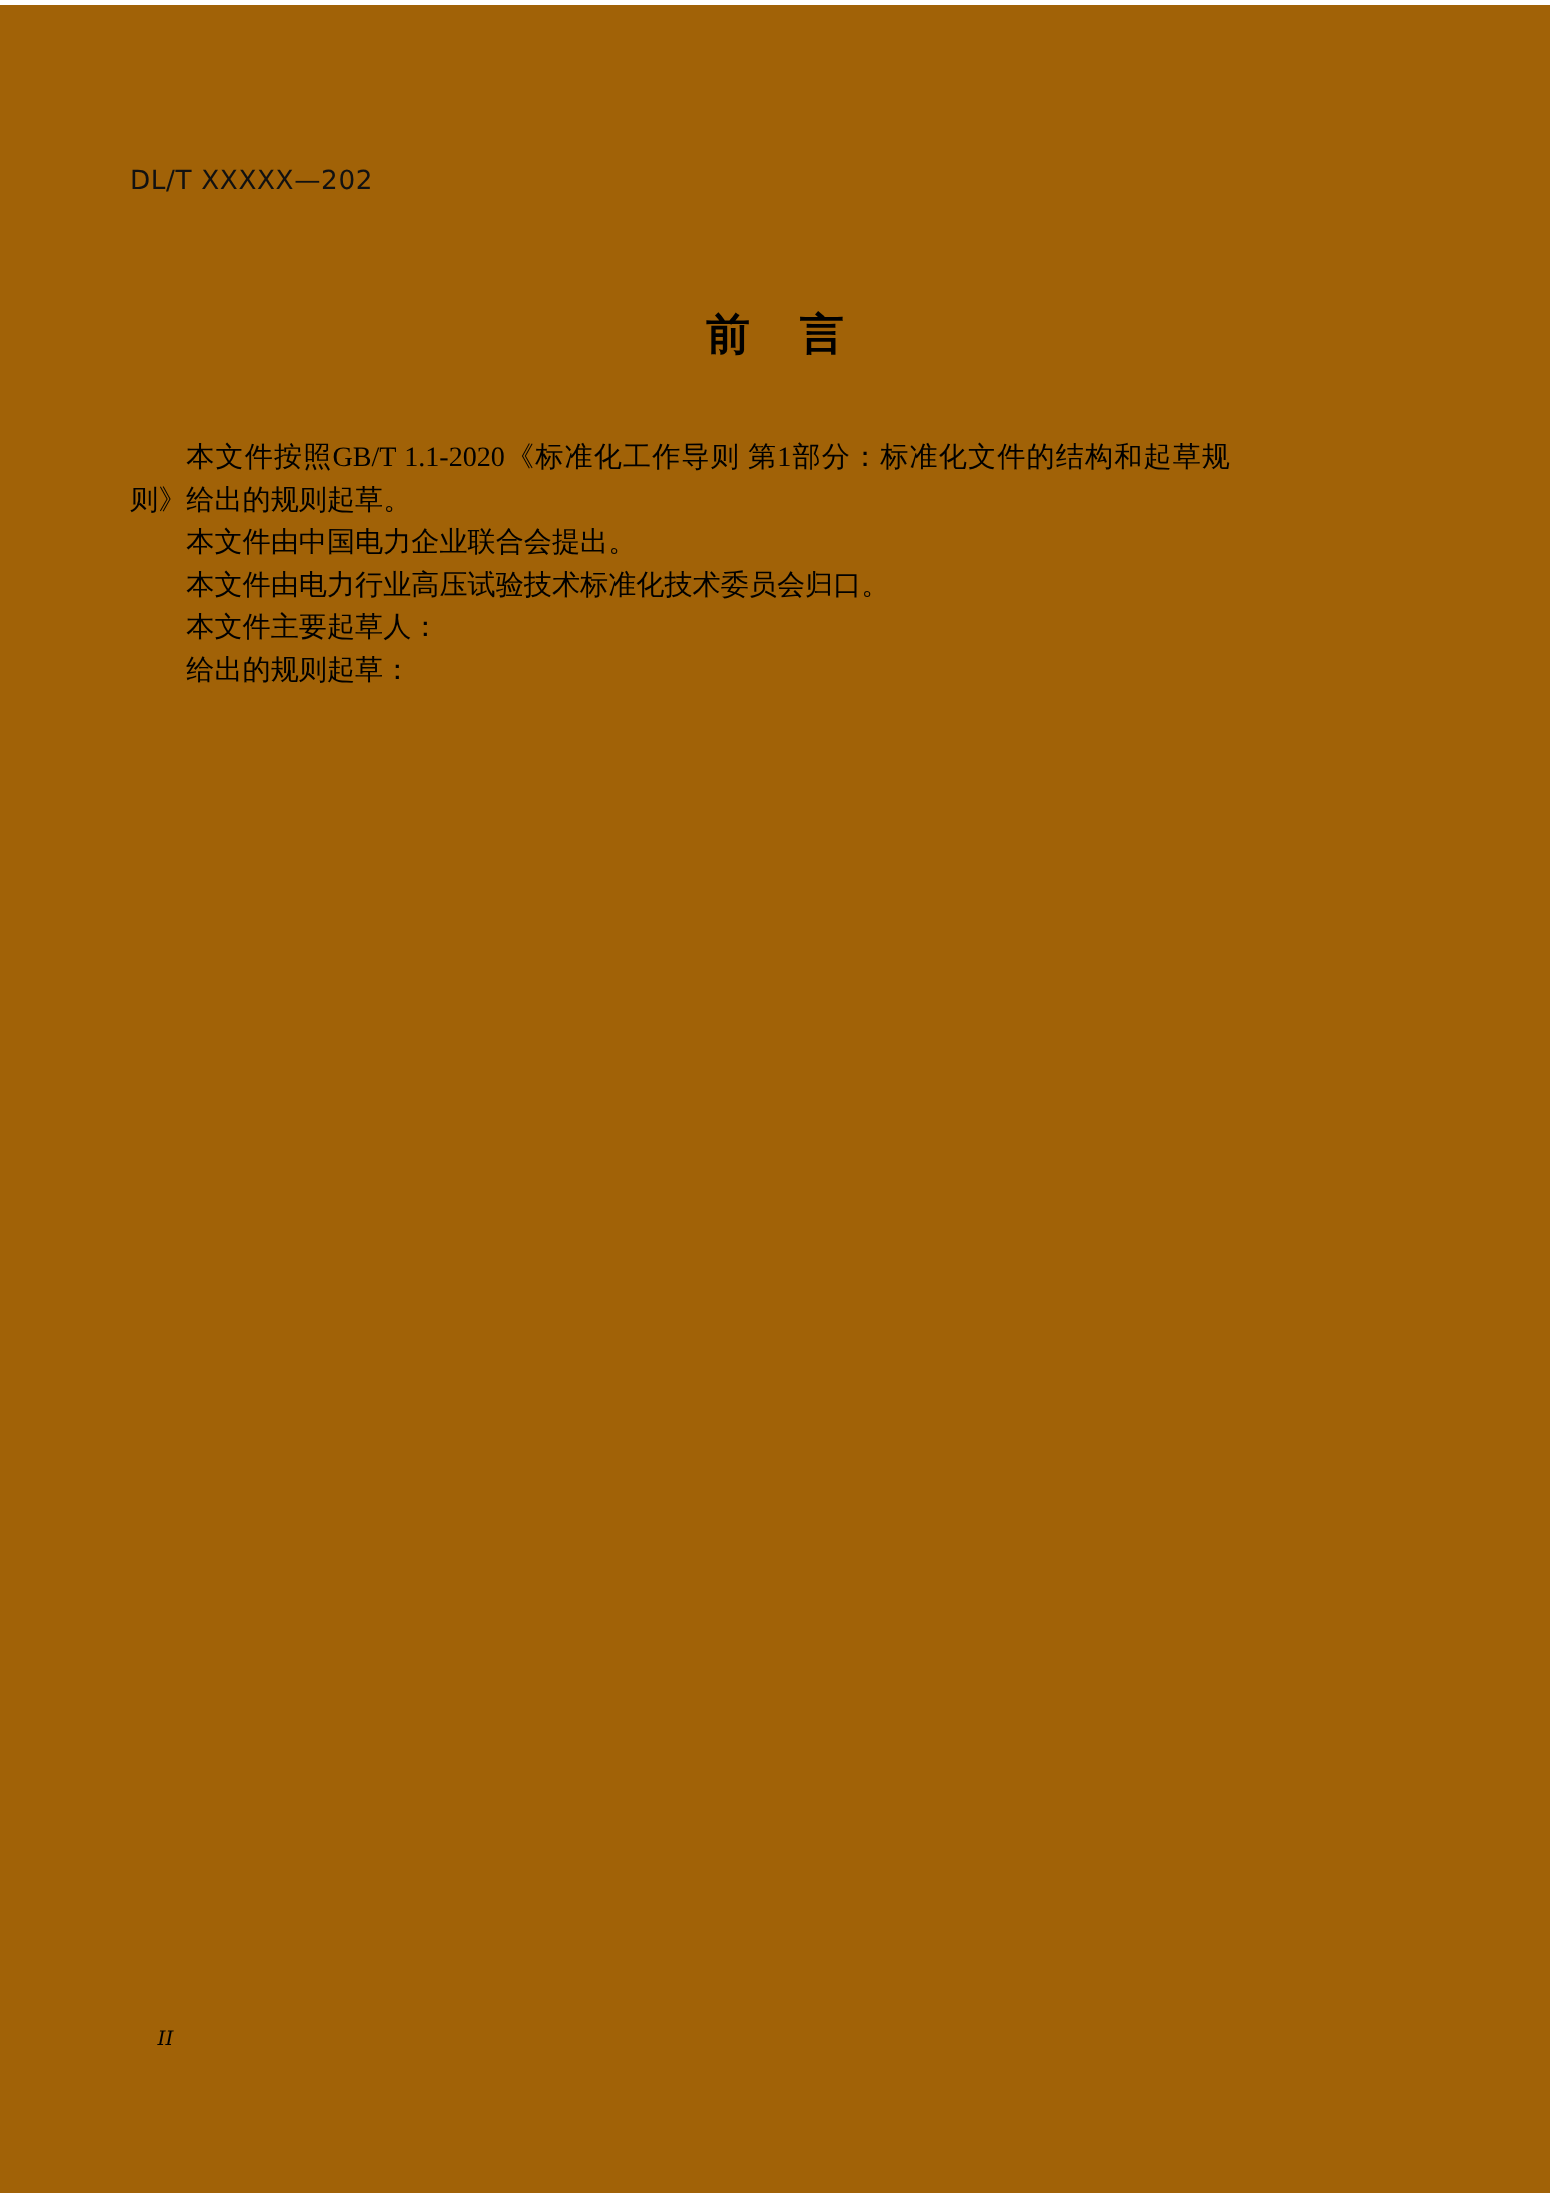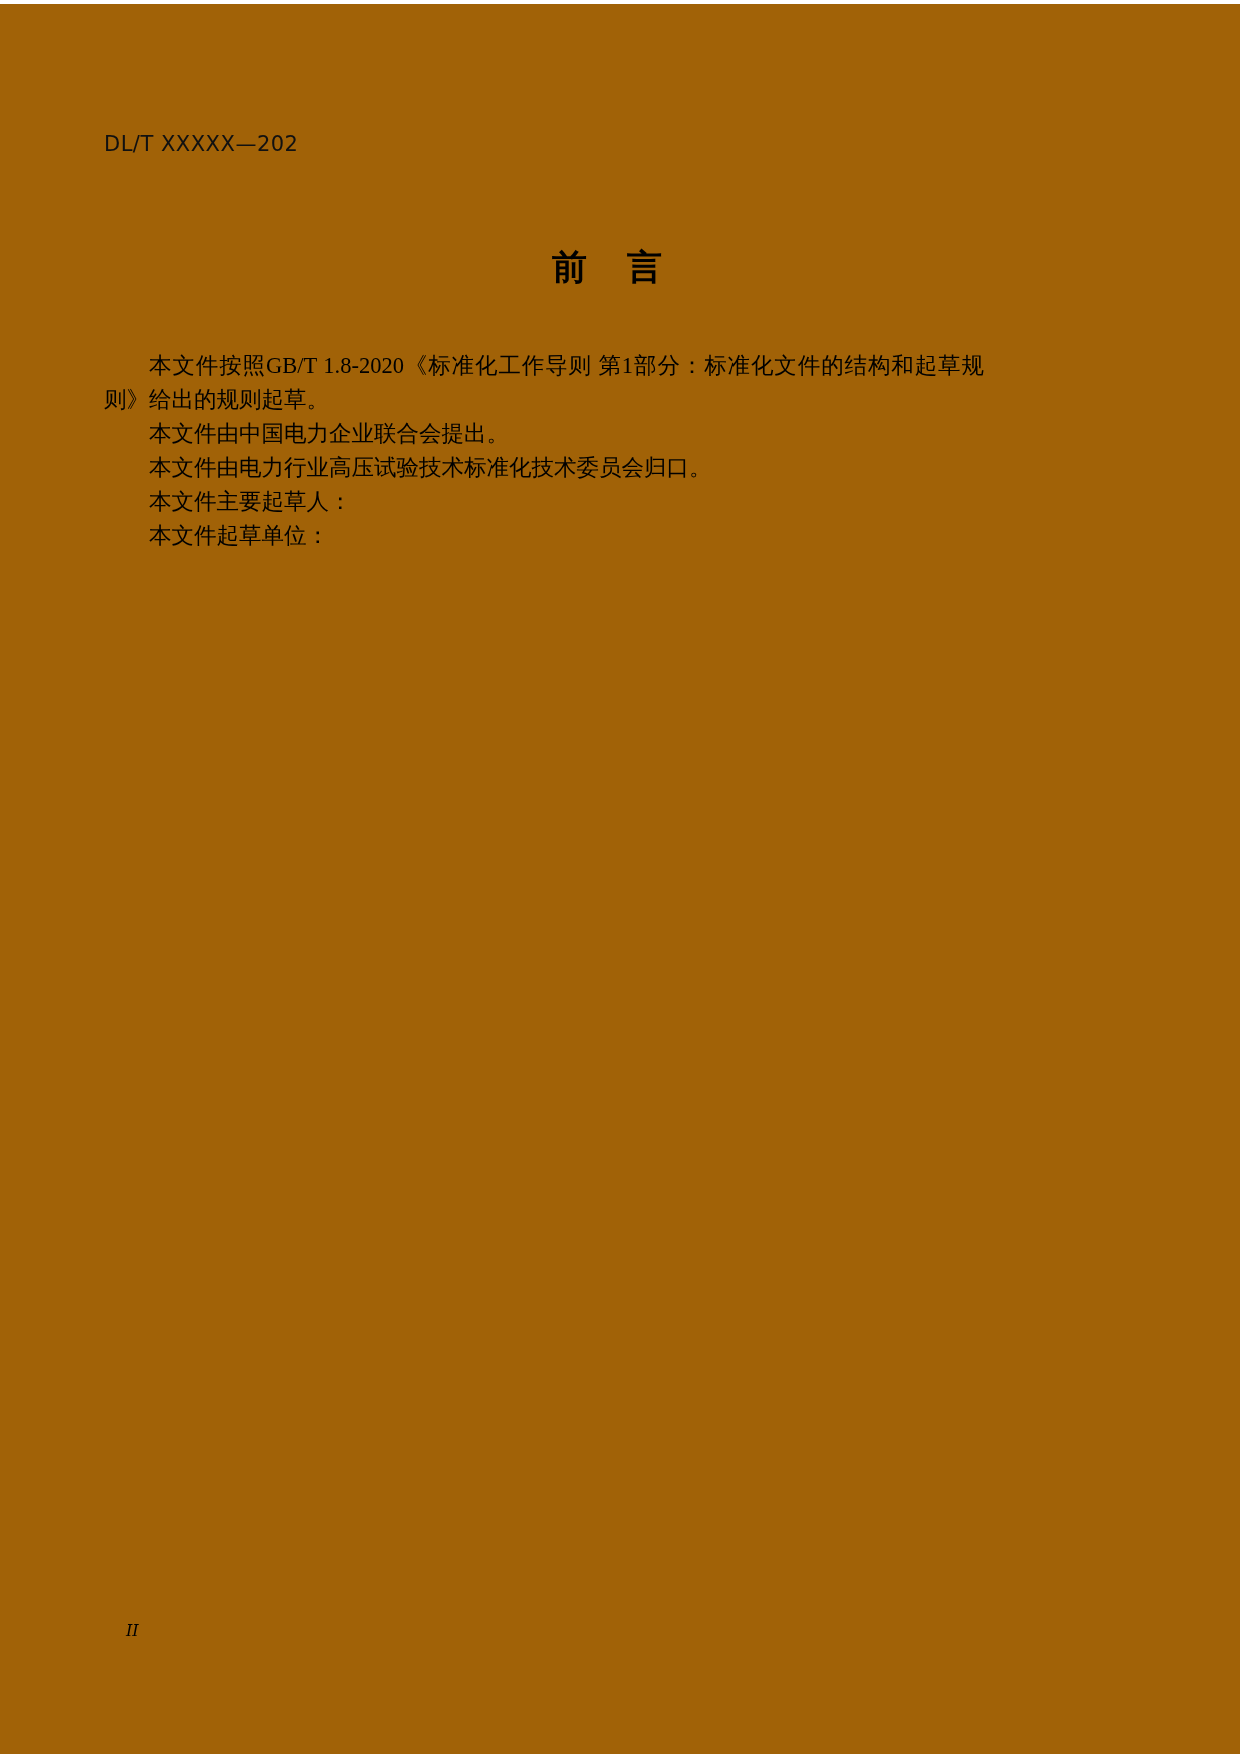--- a/index.html
+++ b/index.html
@@ -30,20 +30,21 @@
     position: absolute;
     top: 240px;
     left: 0;
     width: 1216px;
     text-align: center;
     font-family: "DejaVu Sans", sans-serif;
     font-weight: bold;
     font-size: 35px;
     letter-spacing: 2px;
     color: #000000;
+    padding-left: 13px;
   }
   .doc-title .gap {
     display: inline-block;
     width: 38px;
   }
   .body-block {
     position: absolute;
     top: 345px;
     left: 104px;
     width: 880px;
@@ -75,22 +76,22 @@
 
 <div class="page">
 
   <div class="header-code">DL/T XXXXX—202</div>
 
   <div class="doc-title">
     <span>前</span><span class="gap"></span><span>言</span>
   </div>
 
   <div class="body-block">
-    <p class="para indent">本文件按照GB/T 1.8-2020《标准化工作导则 第1部分：标准化文件的结构和起草规则》给出的规则起草。</p>
+    <p class="para indent">本文件按照GB/T 1.1-2020《标准化工作导则 第1部分：标准化文件的结构和起草规则》给出的规则起草。</p>
     <p class="para indent">本文件由中国电力企业联合会提出。</p>
     <p class="para indent">本文件由电力行业高压试验技术标准化技术委员会归口。</p>
     <p class="para indent">本文件主要起草人：</p>
-    <p class="para indent">本文件起草单位：</p>
+    <p class="para indent">给出的规则起草：</p>
   </div>
 
   <div class="page-number">II</div>
 
 </div>
 
 </body></html>

